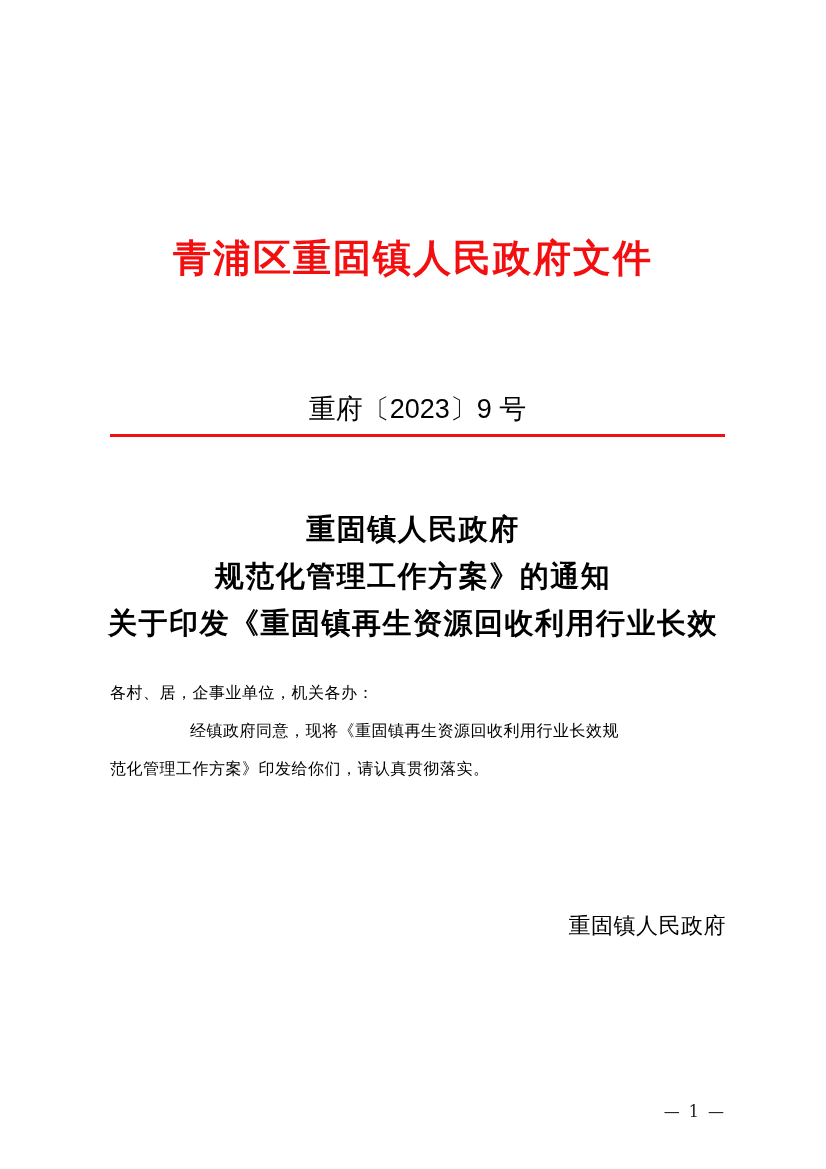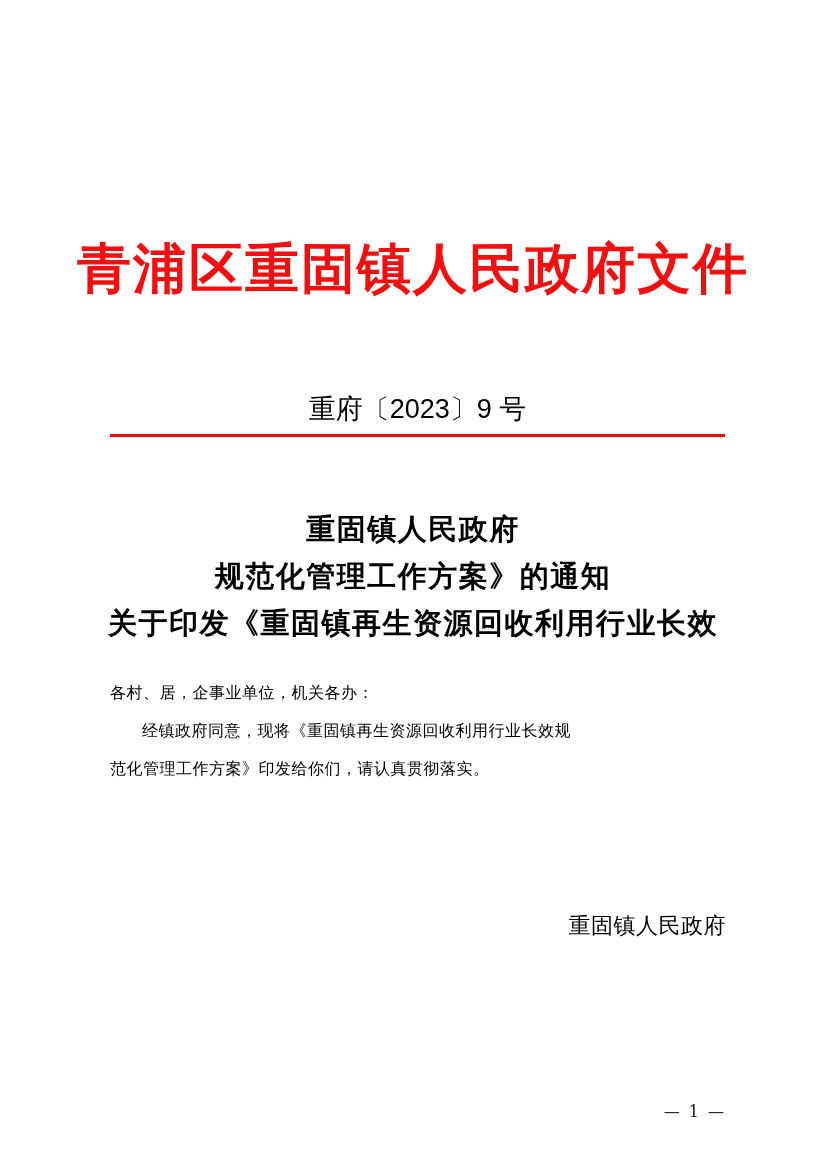--- a/index.html
+++ b/index.html
@@ -17,21 +17,21 @@
     position: absolute;
     inset: 0;
     background: #ffffff;
   }
   .letterhead {
     position: absolute;
     top: 236px;
     left: 0;
     width: 826px;
     text-align: center;
-    font-size: 54px;
+    font-size: 38px;
     line-height: 1.2;
     font-weight: bold;
     letter-spacing: 2px;
     color: var(--accent);
     white-space: nowrap;
   }
   .doc-number {
     position: absolute;
     top: 392px;
     left: 110px;
@@ -66,20 +66,21 @@
     top: 674px;
     left: 110px;
     width: 616px;
     font-size: 16px;
     line-height: 38px;
     letter-spacing: 0.5px;
     color: #000000;
   }
   .content .indent {
     text-indent: 2em;
+    margin-left: 48px;
   }
   .signoff {
     position: absolute;
     top: 906px;
     left: 110px;
     width: 616px;
     text-align: right;
     font-size: 22px;
     line-height: 39px;
     letter-spacing: 0.5px;

